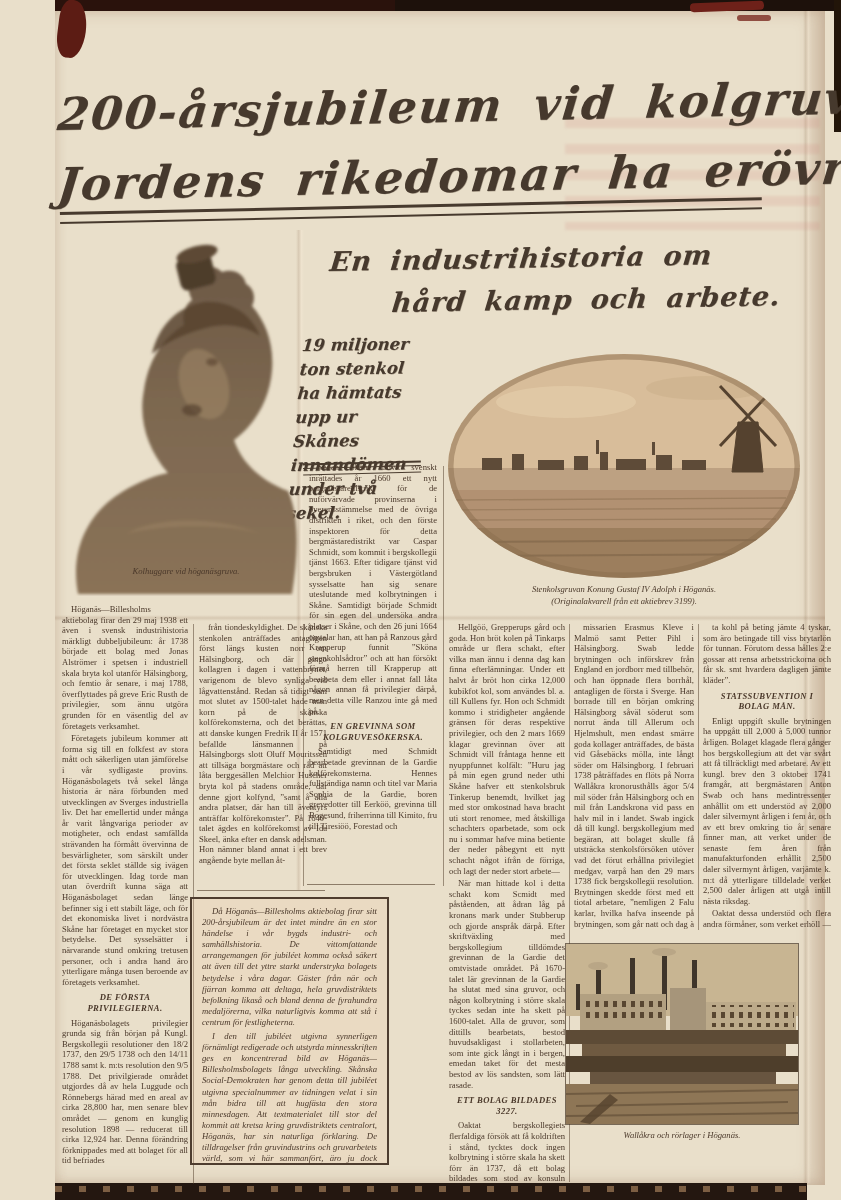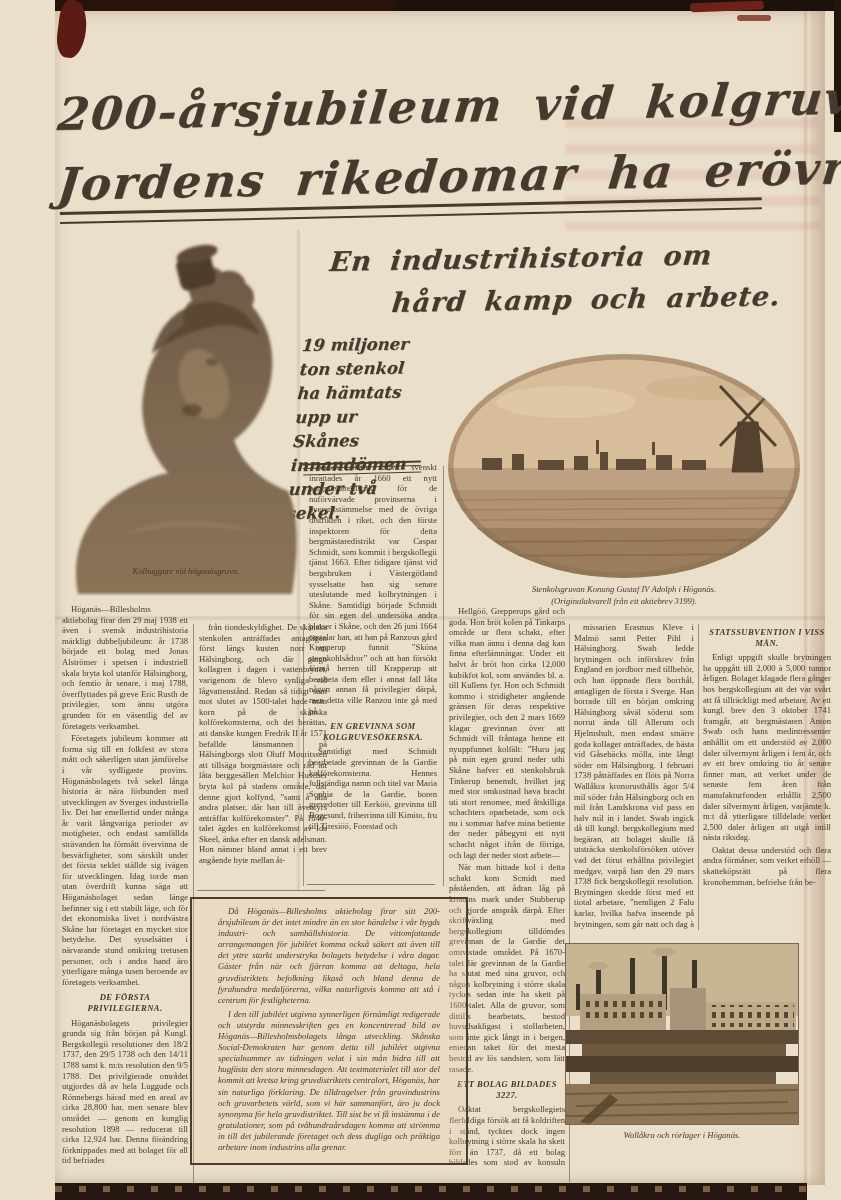--- a/index.html
+++ b/index.html
@@ -38,22 +38,22 @@
              border-top:2px solid #4a3c2f;border-bottom:1px solid #4a3c2f;background:linear-gradient(180deg,transparent 2px,#4a3c2f 3px,transparent 4px);
              transform:rotate(-1.5deg);}
   
   .col{position:absolute;font-size:8.6px;line-height:10.6px;color:#4a382a;text-align:justify;overflow:hidden;}
   .col p{margin:0 0 2px;}
   .blk-p{text-indent:9px;}
   .blk-h{text-align:center;font-style:italic;font-weight:bold;letter-spacing:.4px;margin:5px 6px 4px !important;text-indent:0;}
   .vrule{position:absolute;width:1px;background:rgba(78,58,38,.5);}
   .hrule{position:absolute;height:1px;background:rgba(78,58,38,.6);}
   
-  #jubilee-box{position:absolute;left:190px;top:897px;width:278px;height:268px;border:2px solid #4e3d2f;
-    padding:7px 26px;box-sizing:border-box;font-size:8.7px;line-height:11.1px;font-style:italic;
+  #jubilee-box{position:absolute;left:190px;top:897px;width:199px;height:268px;border:2px solid #4e3d2f;
+    padding:7px 10px;box-sizing:border-box;font-size:8.7px;line-height:11.1px;font-style:italic;
     color:#4a382a;text-align:justify;overflow:hidden;background:rgba(240,205,170,.25);}
   #jubilee-box p{margin:0 0 3px;text-indent:10px;}
   
   figure{margin:0;padding:0;position:absolute;}
   .caption{position:absolute;font-style:italic;font-size:8.6px;line-height:10.5px;color:#4a382a;text-align:center;}
   .photo-frame{outline:1px solid rgba(70,54,38,.7);}
   
   .ghost{position:absolute;filter:blur(1.5px);opacity:.55;}
   .ghost-pink{background:repeating-linear-gradient(180deg,rgba(205,130,120,.33) 0 10px,rgba(205,130,120,0) 10px 26px);}
   .ghost-gray{background:repeating-linear-gradient(180deg,rgba(120,100,85,.18) 0 6px,rgba(120,100,85,0) 6px 13px);opacity:.5;}
@@ -181,31 +181,32 @@
       <p class="blk-p">Höganäsbolagets privilegier grunda sig från början på Kungl. Bergskollegii resolutioner den 18/2 1737, den 29/5 1738 och den 14/11 1788 samt k. m:ts resolution den 9/5 1788. Det privilgierade området utgjordes då av hela Luggude och Rönnebergs härad med en areal av cirka 28,800 har, men senare blev området — genom en kunglig resolution 1898 — reducerat till cirka 12,924 har. Denna förändring förknippades med att bolaget för all tid befriades</p>
     </div>
   <div class="col" style="left:199px;top:622px;width:128px;height:264px;">
       <p class="blk-p">från tiondeskyldighet. De skånska stenkolen anträffades antagligen först längs kusten norr om Hälsingborg, och där gingo kollagren i dagen i vattenbrynet, varigenom de blevo synliga vid lågvattenstånd. Redan så tidigt som mot slutet av 1500-talet hade man korn på de skånska kolförekomsterna, och det berättas, att danske kungen Fredrik II år 1571 befallde länsmannen på Hälsingborgs slott Oluff Mouritssen att tillsäga borgmästare och råd att låta berggesällen Melchior Huscher bryta kol på stadens område, där denne gjort kolfynd, ”samt å alla andra platser, där han till äventyrs anträffar kolförekomster”. På 1640-talet ägdes en kolförekomst av Ida Skeel, änka efter en dansk adelsman. Hon nämner bland annat i ett brev angående byte mellan åt-</p>
     </div>
   <div class="col" style="left:309px;top:462px;width:128px;height:420px;">
       <p class="blk-p">Sedan Skåne blivit svenskt inrättades år 1660 ett nytt bergmästaredistrikt för de nuförvärvade provinserna i överensstämmelse med de övriga distrikten i riket, och den förste inspektoren för detta bergmästaredistrikt var Caspar Schmidt, som kommit i bergskollegii tjänst 1663. Efter tidigare tjänst vid bergsbruken i Västergötland sysselsatte han sig senare uteslutande med kolbrytningen i Skåne. Samtidigt började Schmidt för sin egen del undersöka andra platser i Skåne, och den 26 juni 1664 omtalar han, att han på Ranzous gård Krapperup funnit ”Sköna steenkohlsådror” och att han försökt förmå herren till Krapperup att bearbeta dem eller i annat fall låta någon annan få privilegier därpå, men detta ville Ranzou inte gå med på.</p>
       <p class="blk-h">EN GREVINNA SOM KOLGRUVESÖKERSKA.</p>
       <p class="blk-p">Samtidigt med Schmidt bearbetade grevinnan de la Gardie kolförekomsterna. Hennes fullständiga namn och titel var Maria Sophia de la Gardie, boren grevedotter till Eerköö, grevinna till Bogesund, friherrinna till Kimito, fru till Tiresiöö, Forestad och</p>
     </div>
-  <div class="col" style="left:449px;top:606px;width:116px;height:560px;">
+  <div class="col" style="left:449px;top:622px;width:116px;height:560px;">
       <p class="blk-p">Hellgöö, Grepperups gård och goda. Hon bröt kolen på Tinkarps område ur flera schakt, efter vilka man ännu i denna dag kan finna efterlämningar. Under ett halvt år bröt hon cirka 12,000 kubikfot kol, som användes bl. a. till Kullens fyr. Hon och Schmidt kommo i stridigheter angående gränsen för deras respektive privilegier, och den 2 mars 1669 klagar grevinnan över att Schmidt vill fråntaga henne ett nyuppfunnet kolfält: ”Huru jag på min egen grund neder uthi Skåne hafver ett stenkolsbruk Tinkerup benemdt, hvilket jag med stor omkostnad hava bracht uti stort renomee, med åtskilliga schachters oparbetade, som ock nu i sommar hafve mina betiente der neder påbegynt ett nytt schacht något ifrån de förriga, och lagt der neder stort arbete—</p>
       <p class="blk-p">När man hittade kol i detta schakt kom Scmidt med påståenden, att ådran låg på kronans mark under Stubberup och gjorde anspråk därpå. Efter skriftväxling med bergskollegium tilldömdes grevinnan de la Gardie det omtvistade området. På 1670-talet lär grevinnan de la Gardie ha slutat med sina gruvor, och någon kolbrytning i större skala tyckes sedan inte ha skett på 1600-talet. Alla de gruvor, som dittills bearbetats, bestod huvudsakligast i stollarbeten, som inte gick långt in i bergen, emedan taket för det mesta bestod av lös sandsten, som lätt rasade.</p>
       <p class="blk-h">ETT BOLAG BILDADES 3227.</p>
       <p class="blk-p">Oaktat bergskollegiets flerfaldiga försök att få koldriften i stånd, tycktes dock ingen kolbrytning i större skala ha skett förr än 1737, då ett bolag bildades som stod av konsuln Jonas Alström, geschworeren vid Stora Kopparberg Erik Stockenström, bergmästaren Anton Swab, överkom-</p>
     </div>
   <div class="col" style="left:574px;top:622px;width:120px;height:308px;">
       <p class="blk-p">missarien Erasmus Kleve i Malmö samt Petter Pihl i Hälsingborg. Swab ledde brytningen och införskrev från England en jordborr med tillbehör, och han öppnade flera borrhål, antagligen de första i Sverge. Han borrade till en början omkring Hälsingborg såväl söderut som norrut ända till Allerum och Hjelmshult, men endast smärre goda kollager anträffades, de bästa vid Gåsebäcks mölla, inte långt söder om Hälsingborg. I februari 1738 påträffades en flöts på Norra Wallåkra kronorusthålls ägor 5/4 mil söder från Hälsingborg och en mil från Landskrona vid pass en halv mil in i landet. Swab ingick då till kungl. bergskollegium med begäran, att bolaget skulle få utsträcka stenkolsförsöken utöver vad det förut erhållna privilegiet medgav, varpå han den 29 mars 1738 fick bergskollegii resolution. Brytningen skedde först med ett tiotal arbetare, ”nemligen 2 Falu karlar, hvilka hafva inseende på brytningen, som går natt och dag à 12 timmar i skiftet, samt arbeta med sjelva. De få d:r Kprmt hvardera om dagen heligt och söcken. 4 bry-</p>
     </div>
   <div class="col" style="left:703px;top:622px;width:128px;height:308px;">
-      <p class="blk-h">STATSSUBVENTION I VISS MÅN.</p>
+      <p class="blk-p">ta kohl på beting jämte 4 tyskar, som äro betingade till viss brytarlön för tunnan. Förutom dessa hålles 2:e gossar att rensa arbetsstrickorna och får sk. smt hvardera dagligen jämte kläder”.</p>
+      <p class="blk-h">STATSSUBVENTION I BOLAG MÅN.</p>
       <p class="blk-p">Enligt uppgift skulle brytningen ha uppgått till 2,000 à 5,000 tunnor årligen. Bolaget klagade flera gånger hos bergskollegium att det var svårt att få tillräckligt med arbetare. Av ett kungl. brev den 3 oktober 1741 framgår, att bergmästaren Anton Swab och hans medintressenter anhållit om ett understöd av 2,000 daler silvermynt årligen i fem år, och av ett brev omkring tio år senare finner man, att verket under de senaste fem åren från manufakturfonden erhållit 2,500 daler silvermynt årligen, varjämte k. m:t då ytterligare tilldelade verket 2,500 daler årligen att utgå intill nästa riksdag.</p>
       <p class="blk-p">Oaktat dessa understöd och flera andra förmåner, som verket erhöll — skatteköpsrätt på flera kronohemman, befrielse från be-</p>
     </div>
 
   <div id="jubilee-box">
     <p>Då Höganäs—Billesholms aktiebolag firar sitt 200-årsjubileum är det intet mindre än en stor händelse i vår bygds industri- och samhällshistoria. De vittomfattande arrangemangen för jubiléet komma också säkert att även till det yttre starkt understryka bolagets betydelse i våra dagar. Gäster från när och fjärran komma att deltaga, hela gruvdistriktets befolkning likaså och bland denna de fyrahundra medaljörerna, vilka naturligtvis komma att stå i centrum för festligheterna.</p>
     <p>I den till jubiléet utgivna synnerligen förnämligt redigerade och utstyrda minnesskriften ges en koncentrerad bild av Höganäs—Billesholmsbolagets långa utveckling. Skånska Social-Demokraten har genom detta till jubiléet utgivna specialnummer av tidningen velat i sin mån bidra till att hugfästa den stora minnesdagen. Att textmaterialet till stor del kommit att kretsa kring gruvdistriktets centralort, Höganäs, har sin naturliga förklaring. De tilldragelser från gruvindustrins och gruvarbetets värld, som vi här sammanfört, äro ju dock synonyma för hela gruvdistriktet. Till sist be vi få instämma i de gratulationer, som på tvåhundraårsdagen komma att strömma in till det jubilerande företaget och dess dugliga och präktiga arbetare inom industrins alla grenar.</p>
   </div>
 
   <figure class="photo-frame" style="left:566px;top:944px;width:232px;height:180px;">

